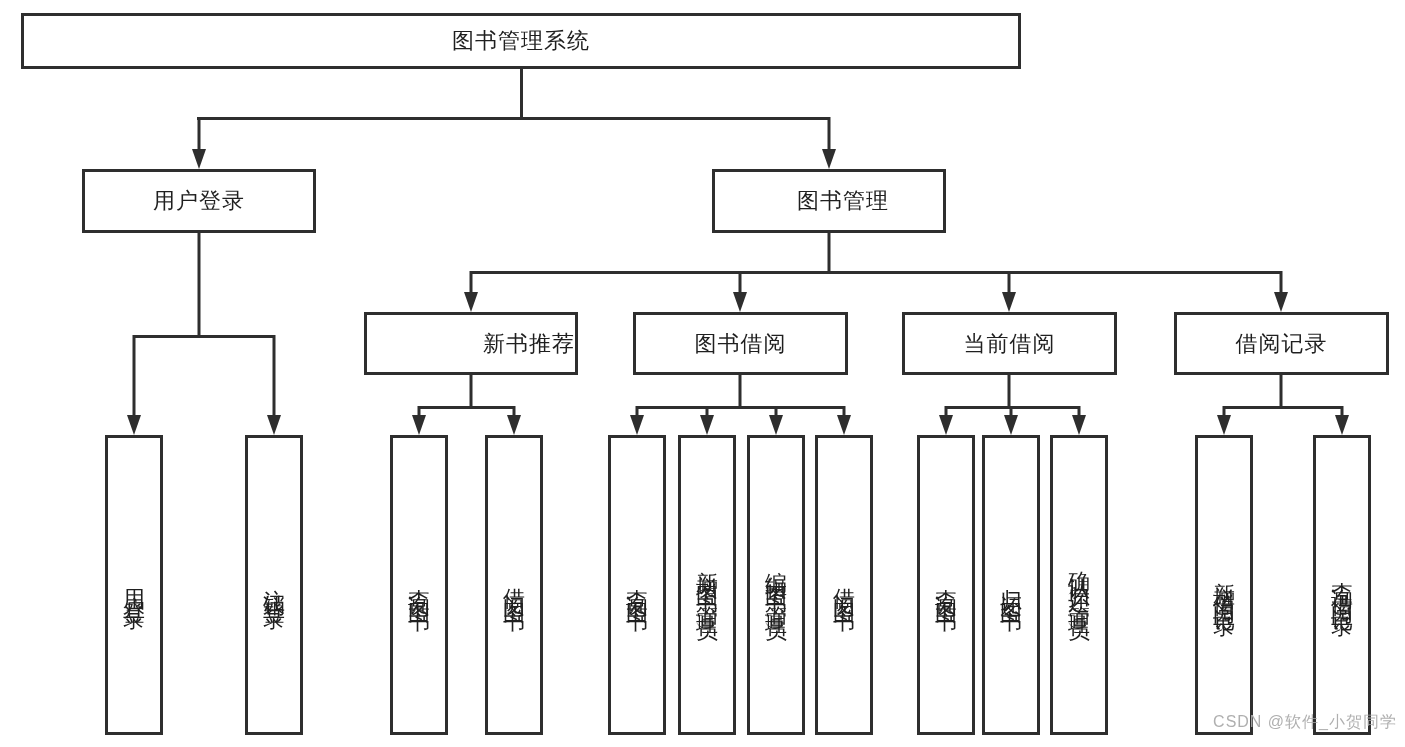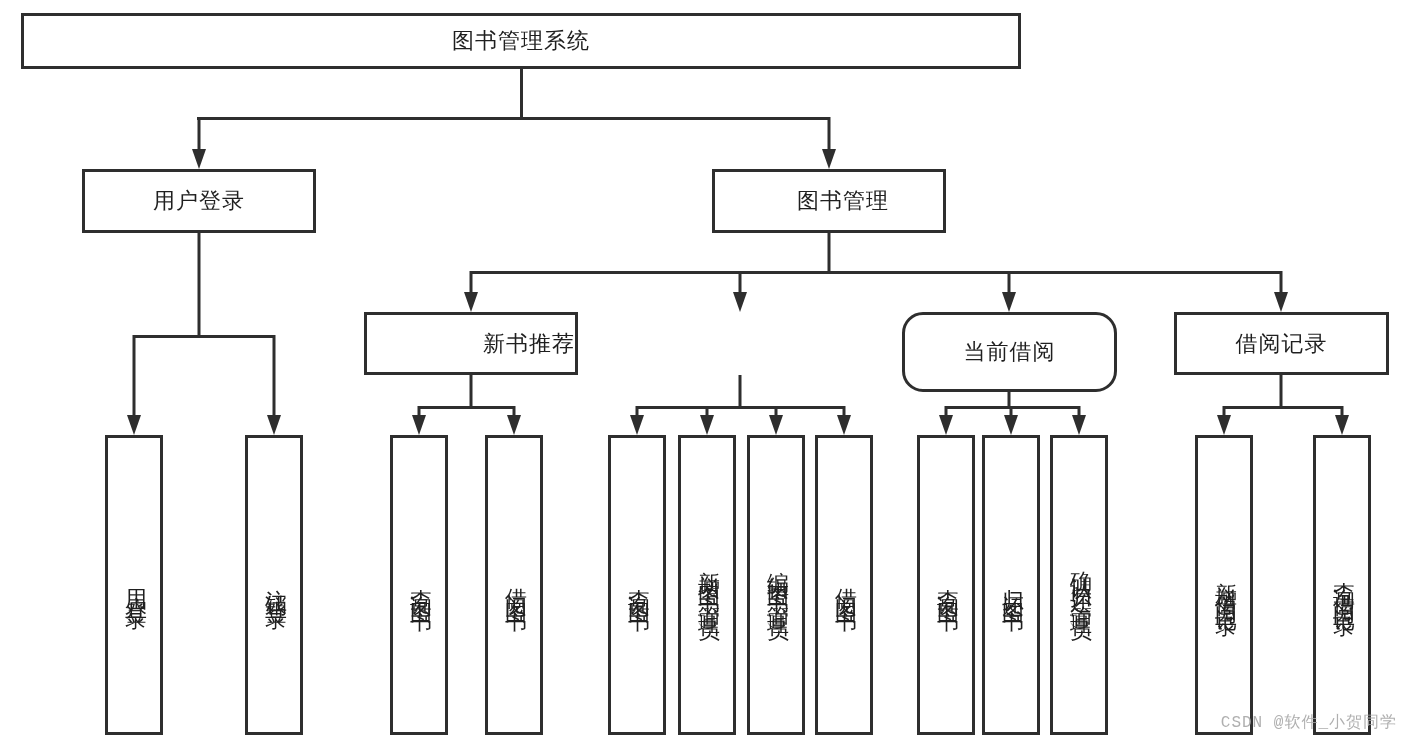--- a/index.html
+++ b/index.html
@@ -1,18 +1,18 @@
 <!DOCTYPE html>
 <html><head>
 <meta charset="utf-8">
 <style>
   html,body { margin:0; padding:0; background:#ffffff; }
   #canvas {
     position:relative; width:1405px; height:747px; background:#ffffff;
-    font-family:Liberation Mono, monospace;
+    font-family:Liberation Sans, sans-serif;
     color:#1f1f1f; overflow:hidden;
   }
   #connectors { position:absolute; left:0; top:0; width:1405px; height:747px; }
   .hbox {
     position:absolute; box-sizing:border-box;
     border:3px solid #2e2e2e; background:#ffffff;
     display:flex; align-items:center; justify-content:center;
     font-size:22px; letter-spacing:1px;
   }
   .vbox {
@@ -102,21 +102,24 @@
   <div class="hbox" style="left:82px; top:169px; width:234px; height:64px;">
     <span>用户登录</span>
   </div>
   <div class="hbox" style="left:712px; top:169px; width:234px; height:64px;padding-left:28px;">
     <span>图书管理</span>
   </div>
 
   <div class="hbox" style="left:364px; top:312px; width:214px; height:63px;justify-content:flex-end;">
     <span>新书推荐</span>
   </div>
-  <div class="hbox" style="left:902px; top:312px; width:215px; height:80px;border-radius:21px;">
+  <div class="hbox" style="left:633px; top:312px; width:215px; height:63px;">
+    <span>图书借阅</span>
+  </div>
+  <div class="hbox" style="left:902px; top:312px; width:215px; height:63px;">
     <span>当前借阅</span>
   </div>
   <div class="hbox" style="left:1174px; top:312px; width:215px; height:63px;">
     <span>借阅记录</span>
   </div>
 
   <div class="vbox" style="left:105px; top:435px; width:58px; height:300px;">
     <span class="vtext">用户登录</span>
   </div>
   <div class="vbox" style="left:245px; top:435px; width:58px; height:300px;">

